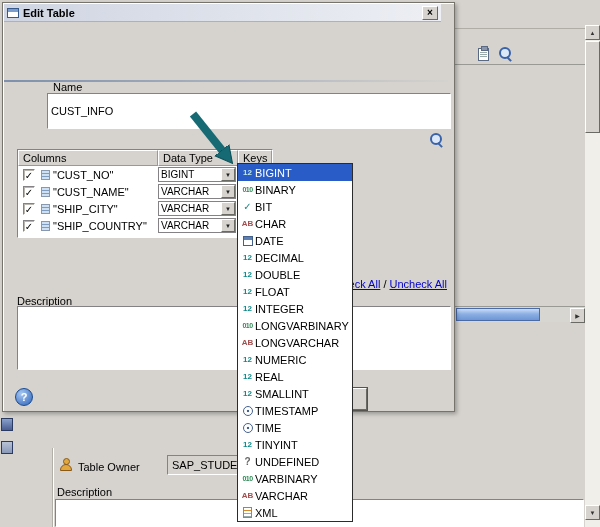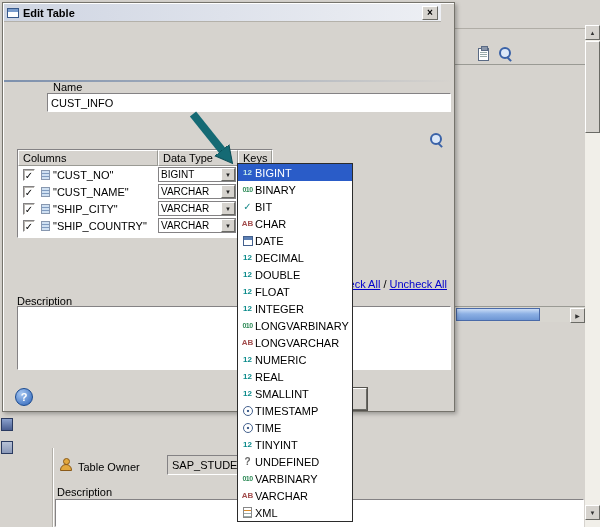--- a/index.html
+++ b/index.html
@@ -19,21 +19,21 @@
             padding:0 3px;border-bottom:1px solid #b4b1aa;}
   .titletext{font-weight:bold;font-size:11px;}
   .ic-table-sm{width:12px;height:10px;border:1px solid #37588a;background:linear-gradient(#7a9ccc 0 3px,#fff 3px);}
   .close-btn{margin-left:auto;width:16px;height:14px;text-align:center;line-height:12px;font-weight:bold;font-size:10px;cursor:default;}
   .dlg-header{position:absolute;left:1px;top:19px;right:1px;height:58px;background:#fff;}
   .dlg-heading{position:absolute;left:11px;top:8px;font-size:13px;font-weight:bold;}
   .dlg-sub{position:absolute;left:11px;top:34px;font-size:11px;}
   .hdr-sep{position:absolute;left:1px;top:77px;right:1px;height:2px;background:linear-gradient(to right,#7d90ad,#d6d3ce);}
 
   .name-label{position:absolute;left:14px;top:78px;margin-left:36px;}
-  .name-input{position:absolute;left:44px;top:90px;width:404px;height:19px;background:#fff;font-size:11px;padding:2px 3px;outline:none;}
+  .name-input{position:absolute;left:44px;top:90px;width:404px;height:36px;background:#fff;font-size:11px;padding:2px 3px;outline:none;}
 
   .ic-zoom{position:relative;display:inline-block;width:14px;height:14px;}
   .ic-zoom::before{content:'';position:absolute;left:0;top:0;width:8px;height:8px;border:2px solid #3a62a8;border-radius:50%;background:#dce8f8;}
   .ic-zoom::after{content:'';position:absolute;right:1px;bottom:1px;width:6px;height:2px;background:#3a62a8;transform:rotate(45deg);}
 
   
   .tbl{position:absolute;left:14px;top:146px;width:256px;height:89px;background:#fff;
        border-top:1px solid #848284;border-left:1px solid #848284;border-bottom:1px solid #fff;border-right:1px solid #fff;}
   .thead{display:flex;height:16px;background:#d6d3ce;}
   .th{border-right:1px solid #9a9a94;border-bottom:1px solid #9a9a94;border-top:1px solid #fff;border-left:1px solid #fff;

